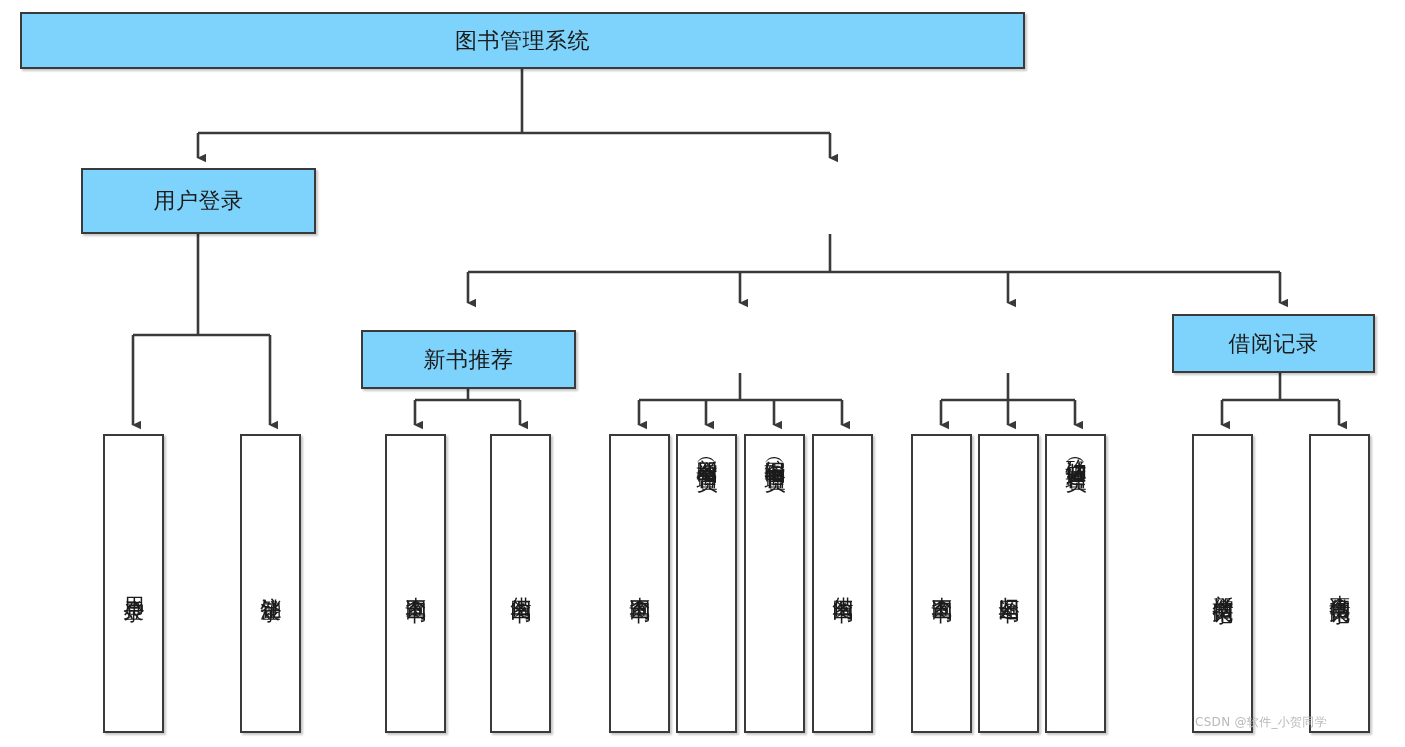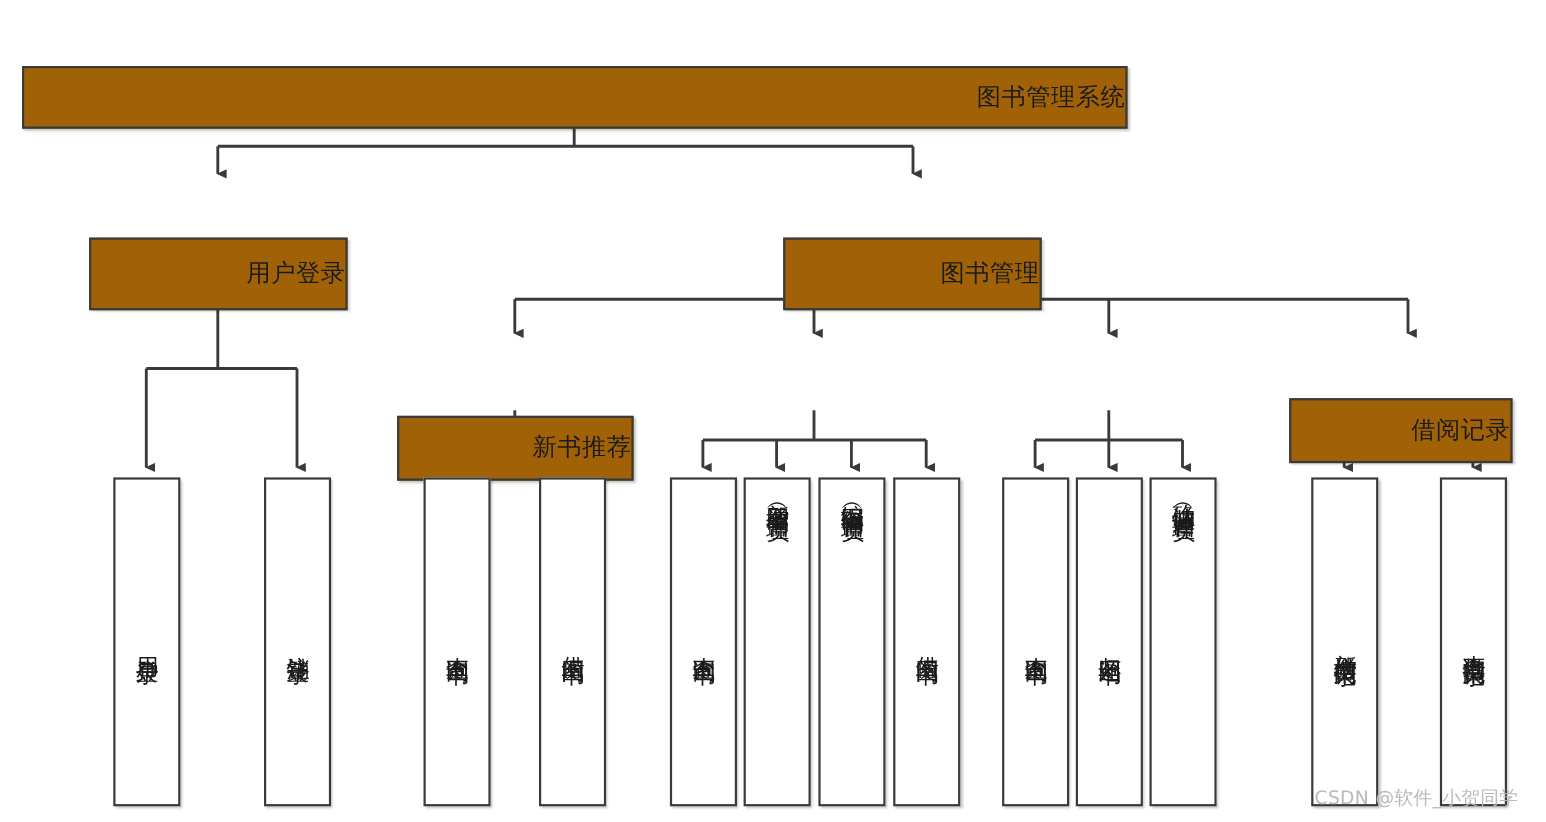--- a/index.html
+++ b/index.html
@@ -18,26 +18,25 @@
     position: absolute;
     left: 0;
     top: 0;
     width: 1405px;
     height: 747px;
   }
   .node-box {
     position: absolute;
     box-sizing: border-box;
     border: 2.5px solid #3a3a3a;
-    background: #a16207;
+    background: #7dd3fc;
     box-shadow: 2px 2px 2px rgba(0,0,0,0.22);
     display: flex;
     align-items: center;
-    justify-content: flex-end;
-    margin-top: 48px;
+    justify-content: center;
   }
   .node-label-h {
     font-size: 22px;
     color: #1b1b1b;
     line-height: 1;
     white-space: nowrap;
     letter-spacing: 0.5px;
   }
   .leaf-box {
     position: absolute;
@@ -69,21 +68,21 @@
     left: 0;
     top: 0;
     width: 1405px;
     height: 747px;
     pointer-events: none;
   }
   .watermark {
     position: absolute;
     left: 1195px;
     top: 714px;
-    font-size: 17px;
+    font-size: 12px;
     color: #b9b9b9;
     white-space: nowrap;
     letter-spacing: 0.3px;
   }
 </style>
 </head>
 <body>
 
 <div id="diagram-root">
 
@@ -137,23 +136,20 @@
     </g>
   </svg>
 
   <div class="node-box" style="left:20px; top:12px; width:1005px; height:57px;">
     <span class="node-label-h">图书管理系统</span>
   </div>
 
   <div class="node-box" style="left:81px; top:168px; width:235px; height:66px;">
     <span class="node-label-h">用户登录</span>
   </div>
-  <div class="node-box" style="left:712px; top:168px; width:235px; height:66px;">
-    <span class="node-label-h">图书管理</span>
-  </div>
 
   <div class="node-box" style="left:361px; top:330px; width:215px; height:59px;">
     <span class="node-label-h">新书推荐</span>
   </div>
   <div class="node-box" style="left:1172px; top:314px; width:203px; height:59px;">
     <span class="node-label-h">借阅记录</span>
   </div>
 
   <div class="leaf-box center-v" style="left:103px; top:434px; width:61px; height:299px;">
     <span class="node-label-v">用户登录</span>

